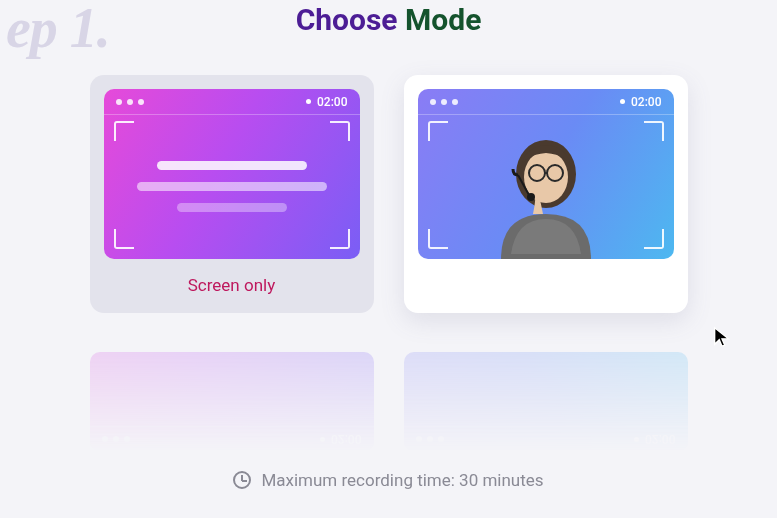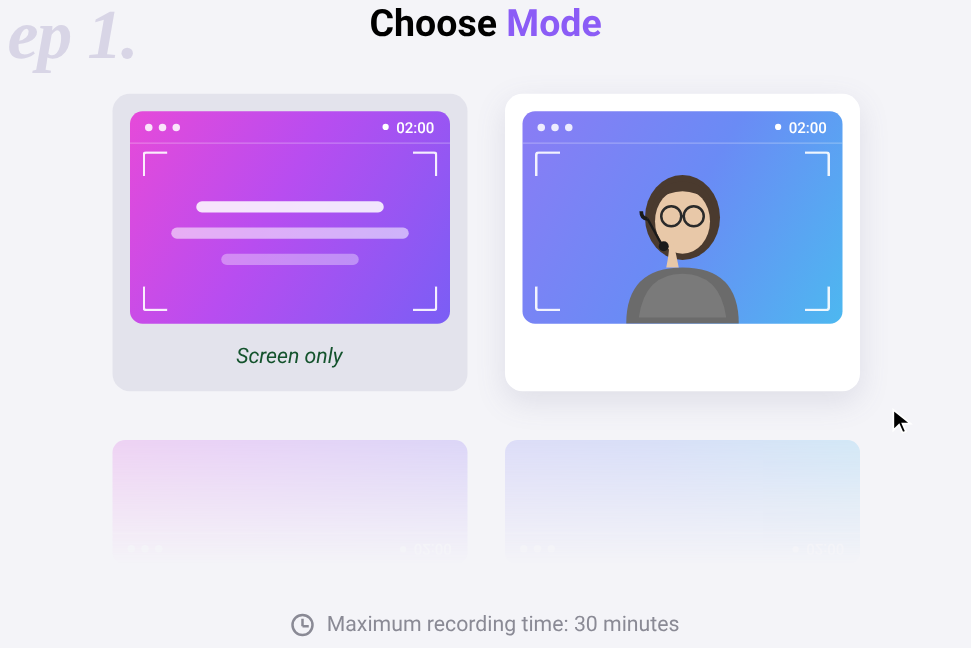--- a/index.html
+++ b/index.html
@@ -22,22 +22,22 @@
     color: #d8d5e6;
     font-family: Georgia, serif;
     letter-spacing: -1px;
   }
   .title {
     text-align: center;
     font-size: 30px;
     font-weight: 700;
     padding-top: 2px;
   }
-  .title .choose { color: #000000; }
-  .title .mode { color: #8b5cf6; }
+  .title .choose { color: #4c1d95; }
+  .title .mode { color: #14532d; }
   .cards {
     display: flex;
     justify-content: center;
     gap: 30px;
     margin-top: 38px;
     padding: 0 34px;
   }
   .card {
     width: 284px;
     border-radius: 14px;
@@ -112,23 +112,22 @@
     bottom: 0;
     left: 50%;
     transform: translateX(-50%);
     width: 170px;
     height: 140px;
   }
   .card-label {
     text-align: center;
     margin-top: 16px;
     font-size: 17px;
-    color: #14532d;
+    color: #be185d;
     font-weight: 400;
-    font-style: italic;
   }
   .cursor {
     position: absolute;
     right: 44px;
     top: 326px;
     width: 22px;
     height: 22px;
   }
   .reflections {
     position: absolute;
@@ -141,21 +140,21 @@
     opacity: 0.22;
     transform: scaleY(-1);
     -webkit-mask-image: linear-gradient(to top, rgba(0,0,0,0.9), rgba(0,0,0,0));
     mask-image: linear-gradient(to top, rgba(0,0,0,0.9), rgba(0,0,0,0));
     pointer-events: none;
   }
   .reflections .card { background: transparent; box-shadow: none; padding: 0;}
   .reflections .preview { height: 100px; }
   .footer {
     position: absolute;
-    bottom: 8px;
+    bottom: 28px;
     left: 0; right: 0;
     text-align: center;
     color: #8a8a95;
     font-size: 17px;
     display: flex;
     align-items: center;
     justify-content: center;
     gap: 10px;
   }
   .clock {

